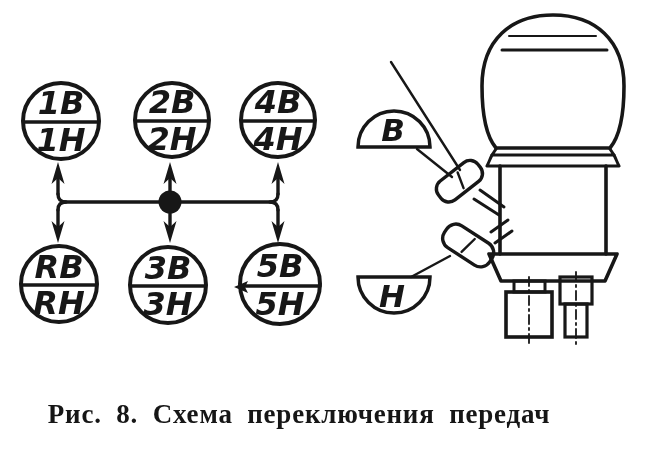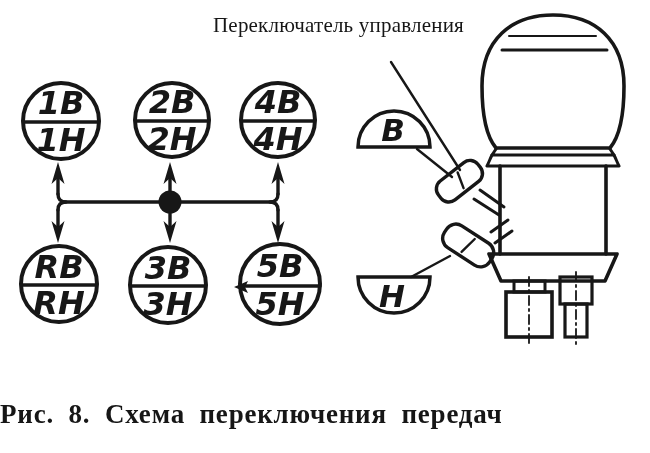--- a/index.html
+++ b/index.html
@@ -1,21 +1,21 @@
 <!DOCTYPE html>
 <html><head>
 <meta charset="utf-8">
 <style>
   html,body{margin:0;padding:0;background:#ffffff;}
   .page{position:relative;width:650px;height:453px;background:#ffffff;overflow:hidden;
         font-family:"Liberation Serif", serif;color:#161616;}
   .annotation{position:absolute;left:213px;top:14px;font-size:21px;line-height:1.06;
         letter-spacing:0.2px;white-space:nowrap;}
   .annotation span{display:block;}
-  .caption{position:absolute;left:0;top:399px;width:598px;
+  .caption{position:absolute;left:0;top:399px;width:598px;text-align:center;
         font-weight:bold;font-size:27px;letter-spacing:0.8px;word-spacing:7px;white-space:nowrap;}
   svg{position:absolute;left:0;top:0;}
   .ln{stroke:#171717;fill:none;stroke-linecap:round;}
   .fillink{fill:#171717;stroke:none;}
   .circle-label{font-family:"DejaVu Sans", sans-serif;font-style:italic;font-weight:bold;
         font-size:32px;fill:#171717;text-anchor:middle;}
   .badge-label{font-family:"DejaVu Sans", sans-serif;font-style:italic;font-weight:bold;
         font-size:31px;fill:#171717;text-anchor:middle;}
 </style>
 </head>
@@ -131,18 +131,17 @@
 
     <g transform="translate(469,246) rotate(33)">
       <rect class="ln" stroke-width="3.4" x="-28" y="-13" width="54" height="26" rx="11"></rect>
       <path class="ln" stroke-width="2.4" d="M 1,-9 L -3,9"></path>
     </g>
     <path class="ln" stroke-width="3" d="M 491,232 L 508,220 M 495,243 L 512,231"></path>
 
   </svg>
 
   <div class="annotation">
-    <span>Переключатель управления</span>
   </div>
 
   <div class="caption">Рис. 8. Схема переключения передач</div>
 
 </div>
 
 </body></html>

